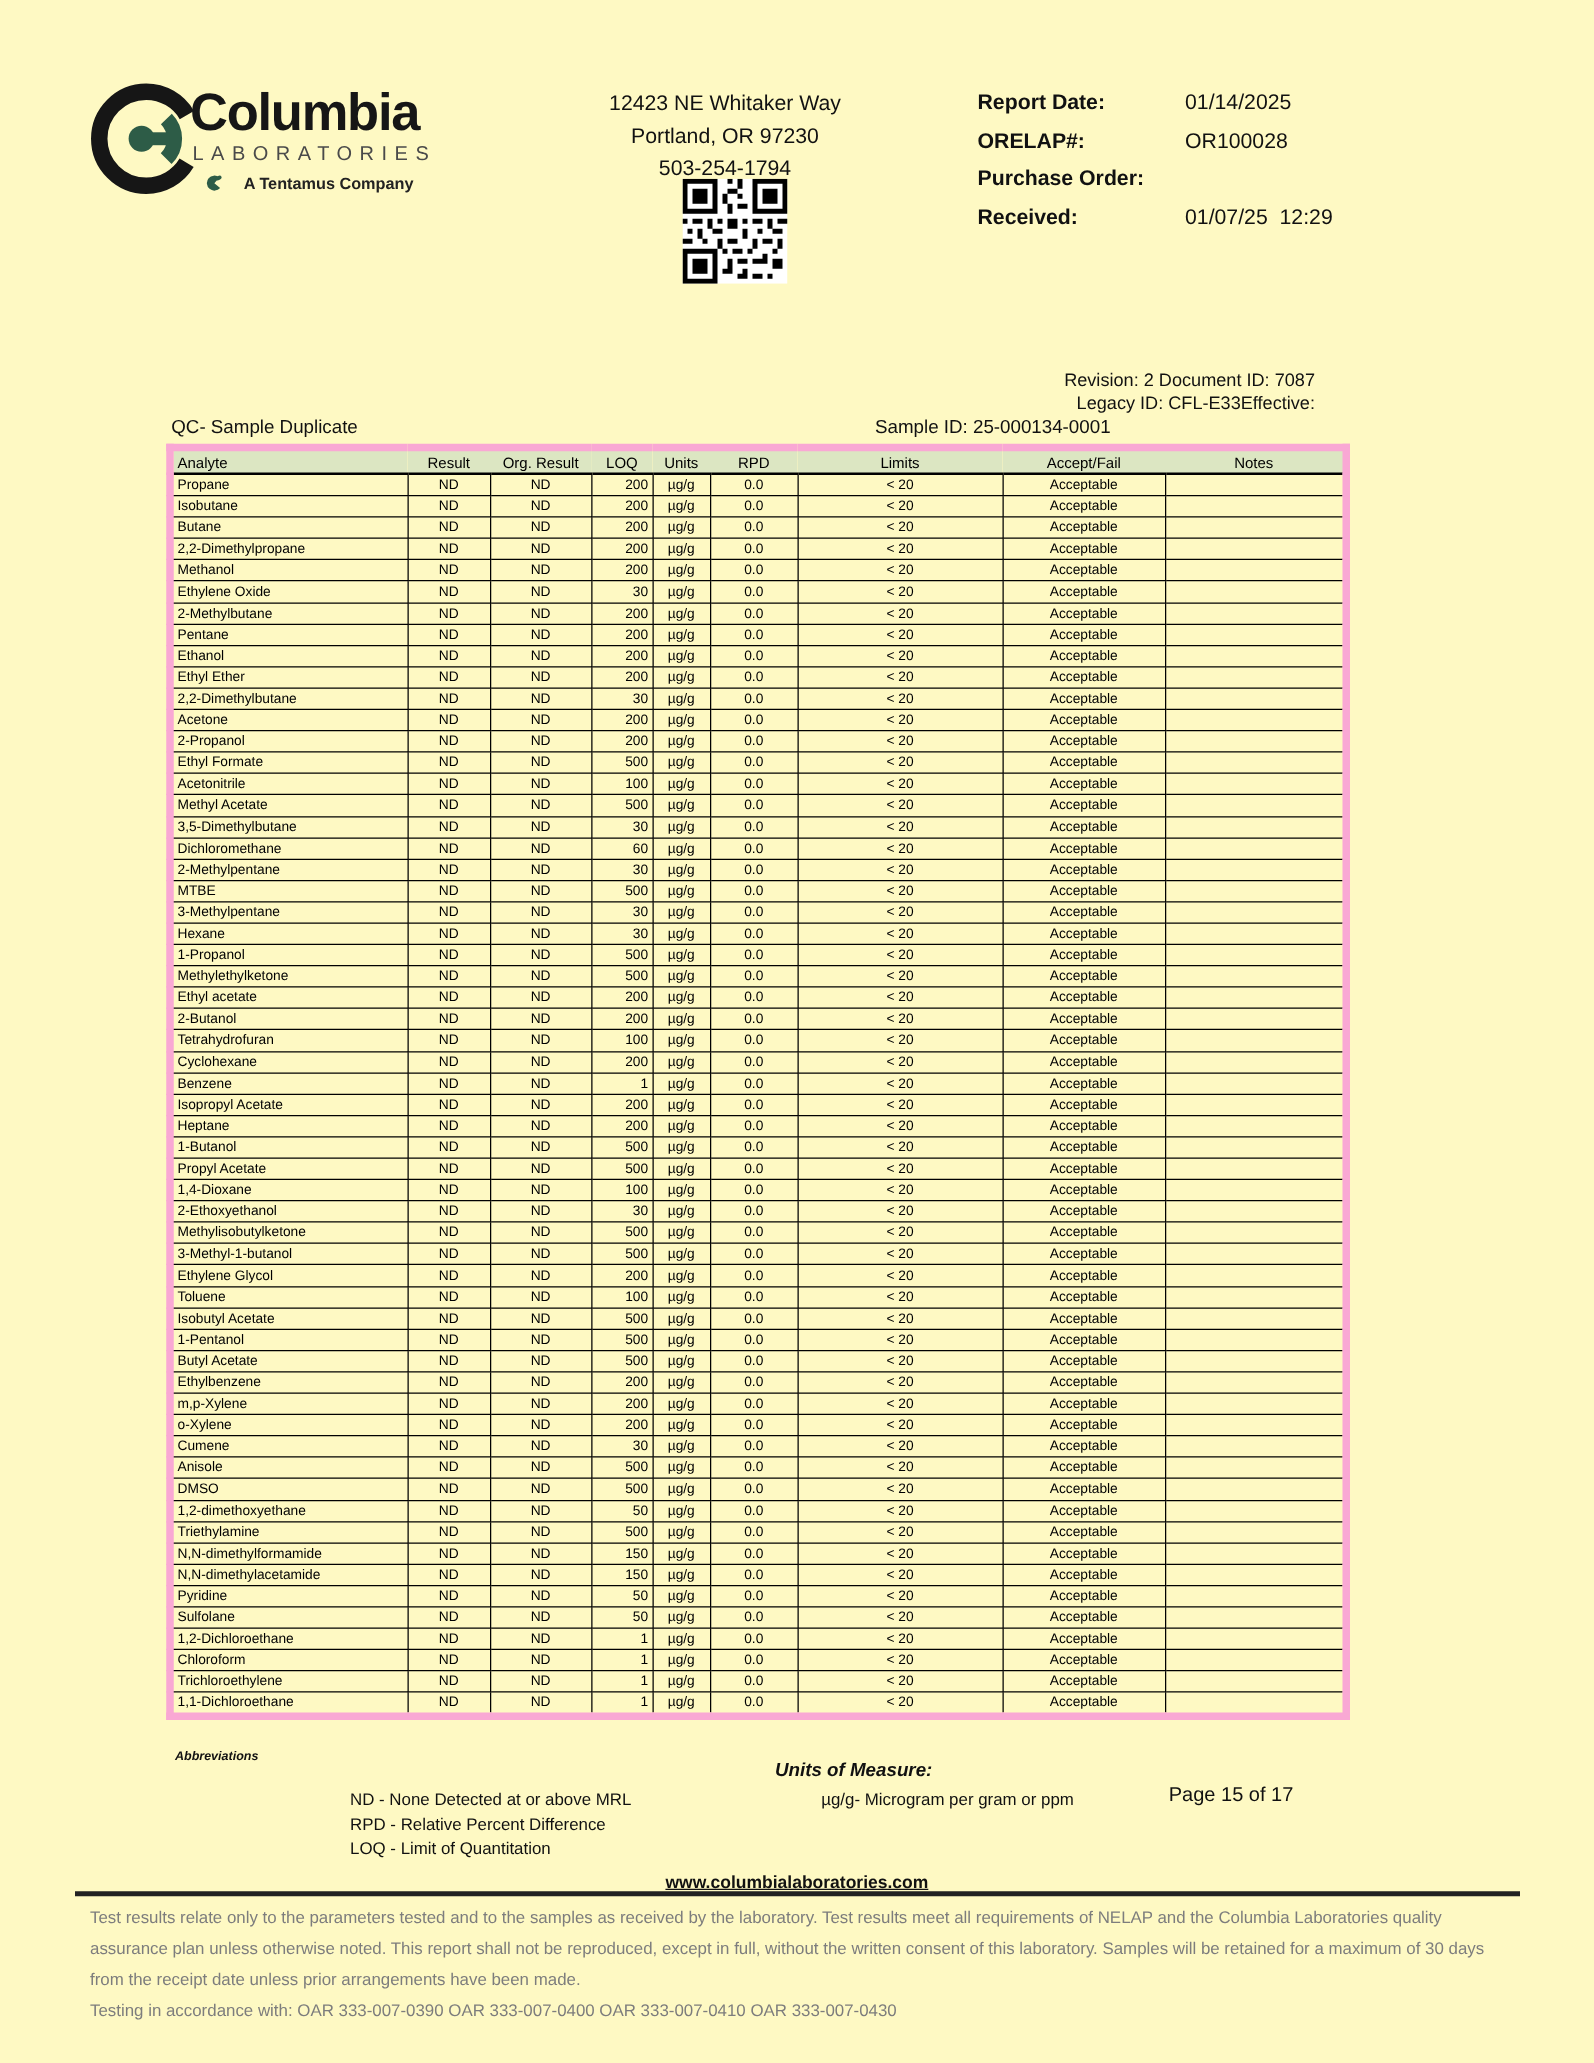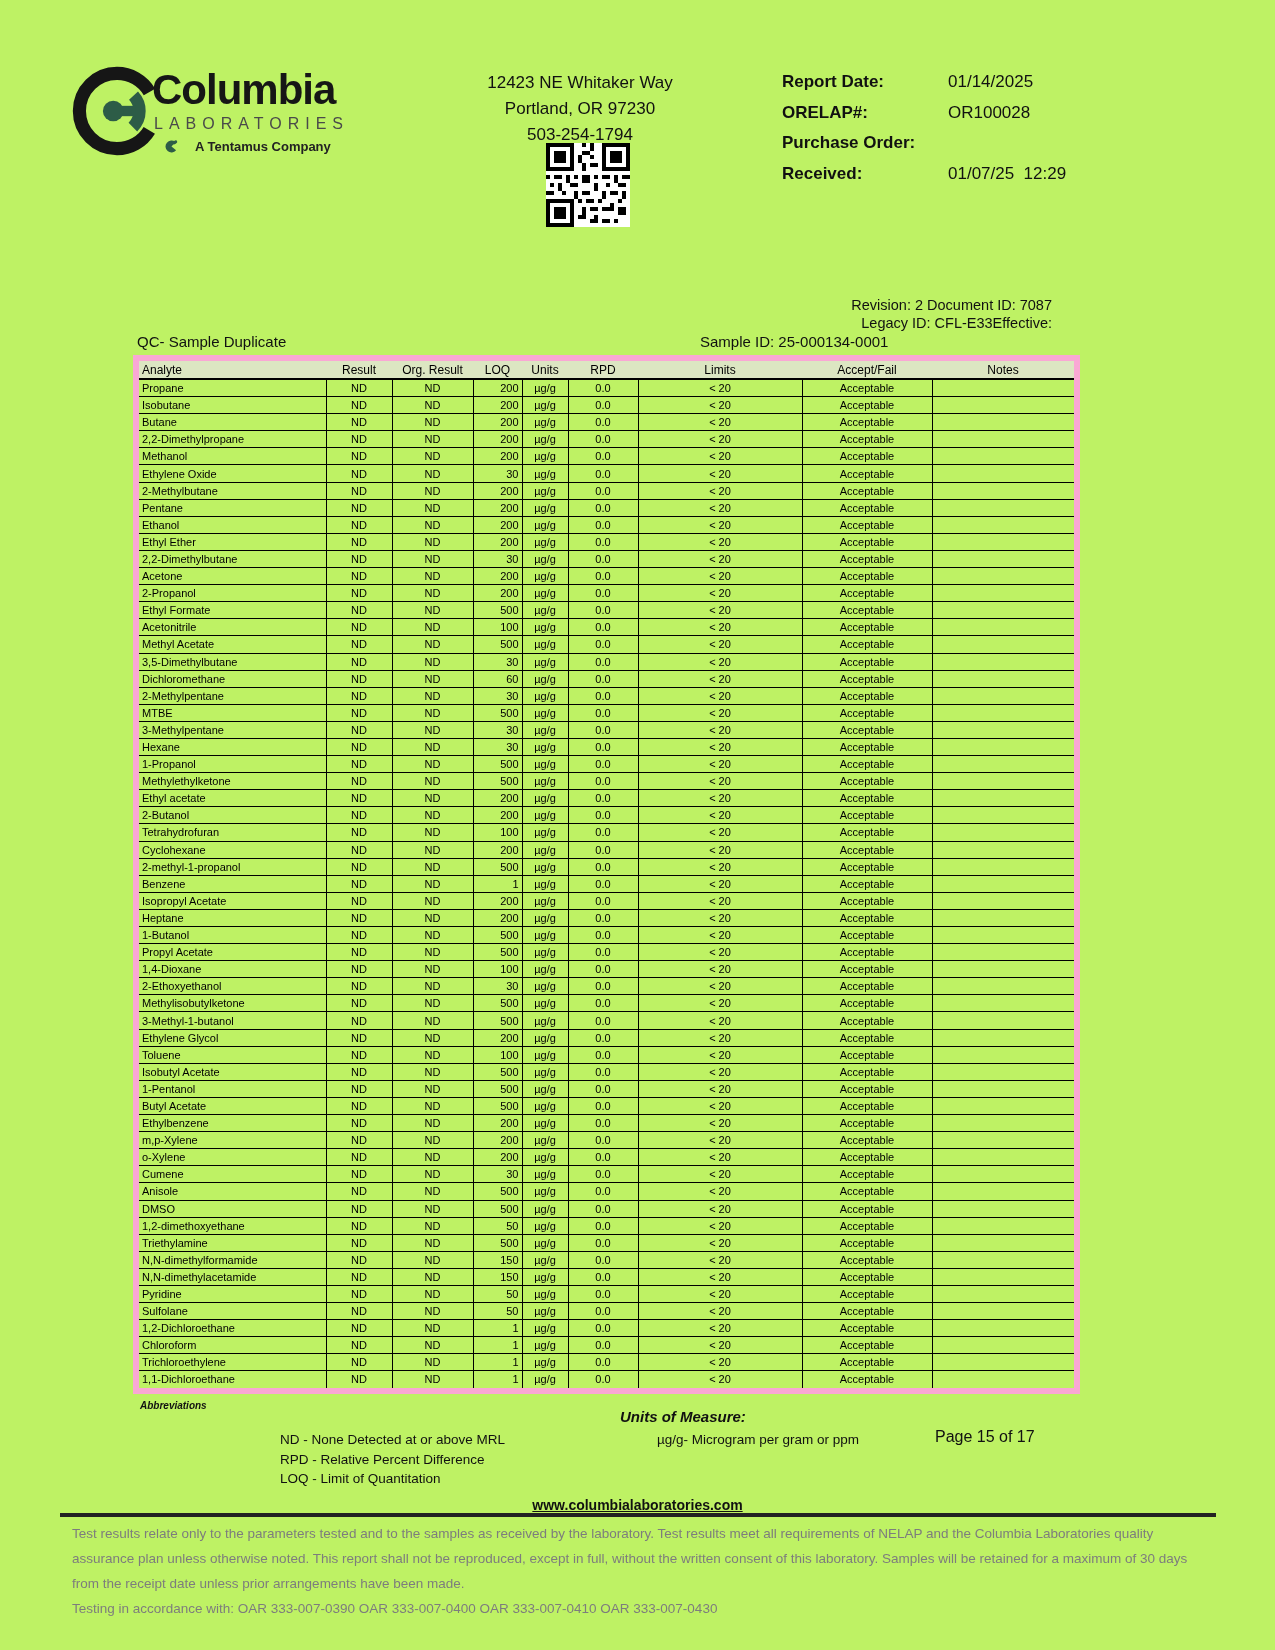--- a/index.html
+++ b/index.html
@@ -1,17 +1,17 @@
 <!DOCTYPE html>
 <html><head>
 <meta charset="utf-8">
 <style>
   html,body{margin:0;padding:0;background:#e8e8e8;}
   #page{
-    position:relative;width:1275px;height:1650px;background:#bef264;
+    position:relative;width:1275px;height:1650px;background:#fef9c3;
     font-family:"Liberation Sans",sans-serif;color:#1a1a1a;overflow:hidden;
     margin:0 auto;
   }
   
   #logo-mark{position:absolute;left:70px;top:64px;width:94px;height:94px;}
   #logo-text{position:absolute;left:152px;top:68px;width:230px;}
   #logo-name{font-size:42px;font-weight:800;letter-spacing:-1px;color:#161616;line-height:44px;}
   #logo-sub{font-size:16px;letter-spacing:6px;color:#4a4a4a;margin-top:3px;margin-left:2px;}
   #logo-tagline{display:flex;align-items:center;gap:16px;margin-top:6px;margin-left:12px;}
   #logo-tagline .tg{font-size:13px;font-weight:700;color:#222;}
@@ -460,31 +460,20 @@
           <td class="c1">ND</td>
           <td class="c2">ND</td>
           <td class="c3">200</td>
           <td class="c4">µg/g</td>
           <td class="c5">0.0</td>
           <td class="c6">&lt; 20</td>
           <td class="c7">Acceptable</td>
           <td class="c8"></td>
         </tr>
         <tr>
-          <td class="c0">2-methyl-1-propanol</td>
-          <td class="c1">ND</td>
-          <td class="c2">ND</td>
-          <td class="c3">500</td>
-          <td class="c4">µg/g</td>
-          <td class="c5">0.0</td>
-          <td class="c6">&lt; 20</td>
-          <td class="c7">Acceptable</td>
-          <td class="c8"></td>
-        </tr>
-        <tr>
           <td class="c0">Benzene</td>
           <td class="c1">ND</td>
           <td class="c2">ND</td>
           <td class="c3">1</td>
           <td class="c4">µg/g</td>
           <td class="c5">0.0</td>
           <td class="c6">&lt; 20</td>
           <td class="c7">Acceptable</td>
           <td class="c8"></td>
         </tr>

